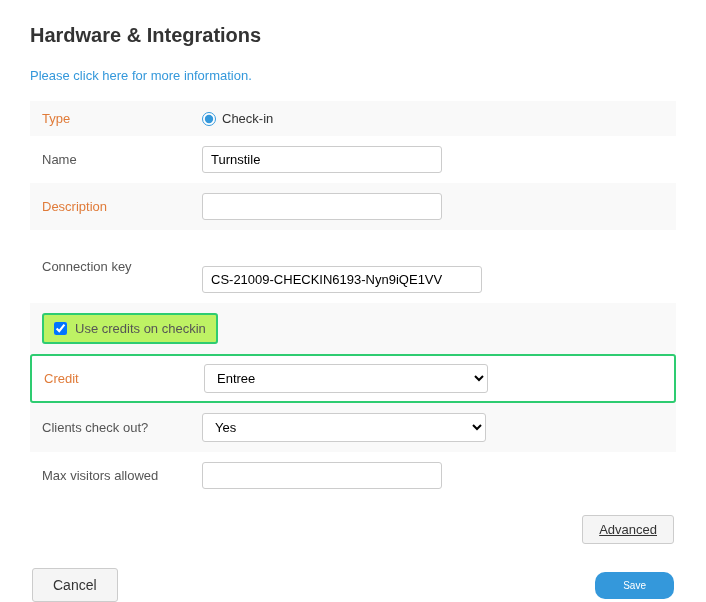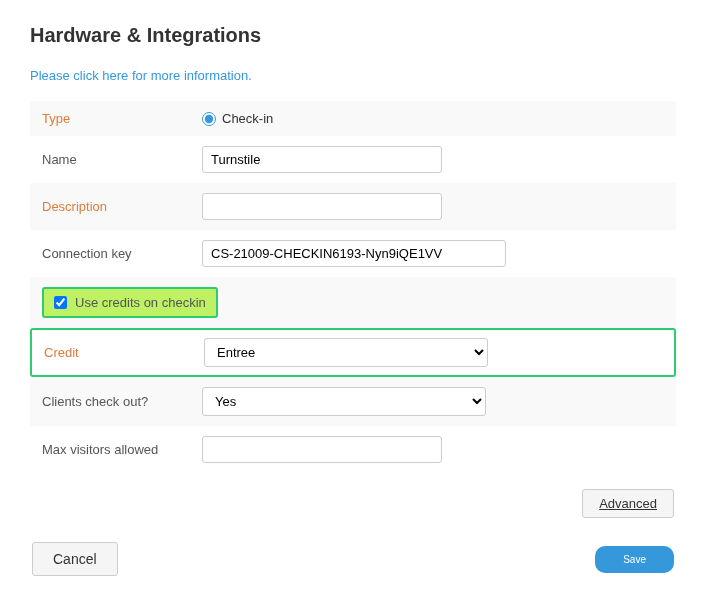--- a/index.html
+++ b/index.html
@@ -181,21 +181,21 @@
       <tr>
         <td style="color:#e07b39;">Description</td>
         <td>
           <input type="text" class="form-input" value="" style="">
         </td>
       </tr>
 
       <tr>
         <td class="label-normal">Connection key</td>
         <td>
-          <input type="text" class="form-input" value="CS-21009-CHECKIN6193-Nyn9iQE1VV" style="width: 304px;">
+          <input type="text" class="form-input" value="CS-21009-CHECKIN6193-Nyn9iQE1VV" style="width: 280px; margin-top: 26px;">
         </td>
       </tr>
 
       <tr>
         <td colspan="2">
           <div class="highlighted-checkbox-row">
             <input type="checkbox" checked="" style="">
             <span class="checkbox-label">Use credits on checkin</span>
           </div>
         </td>

